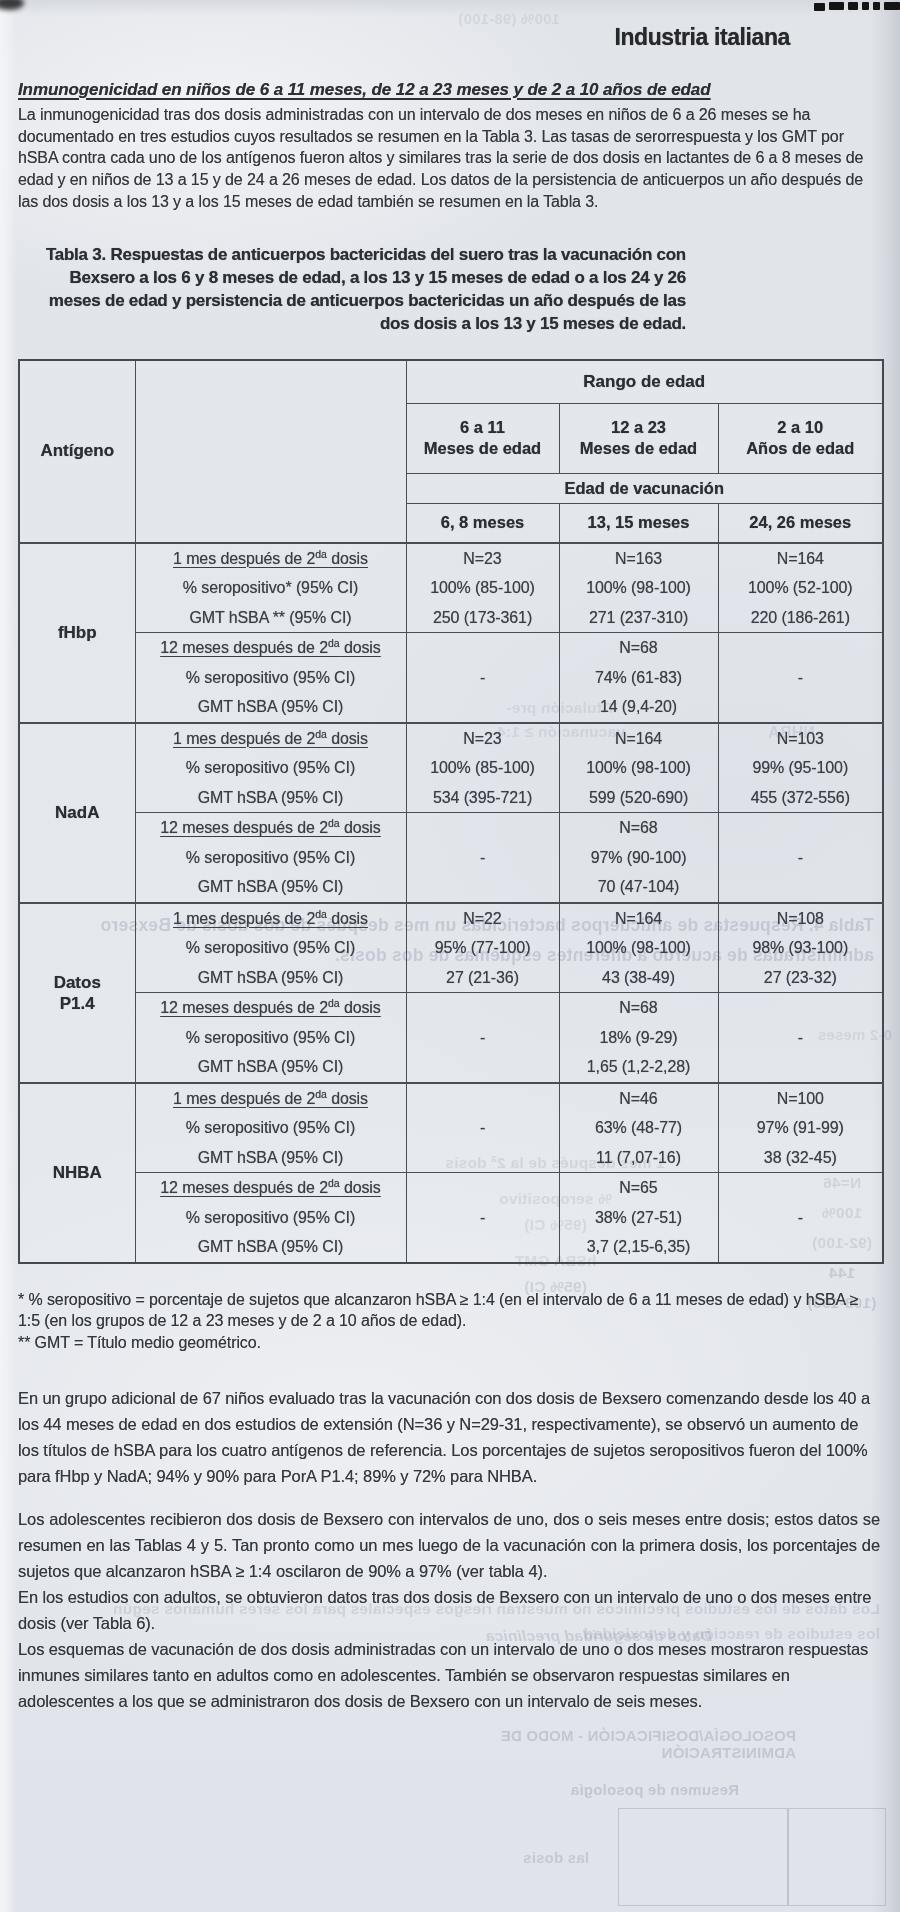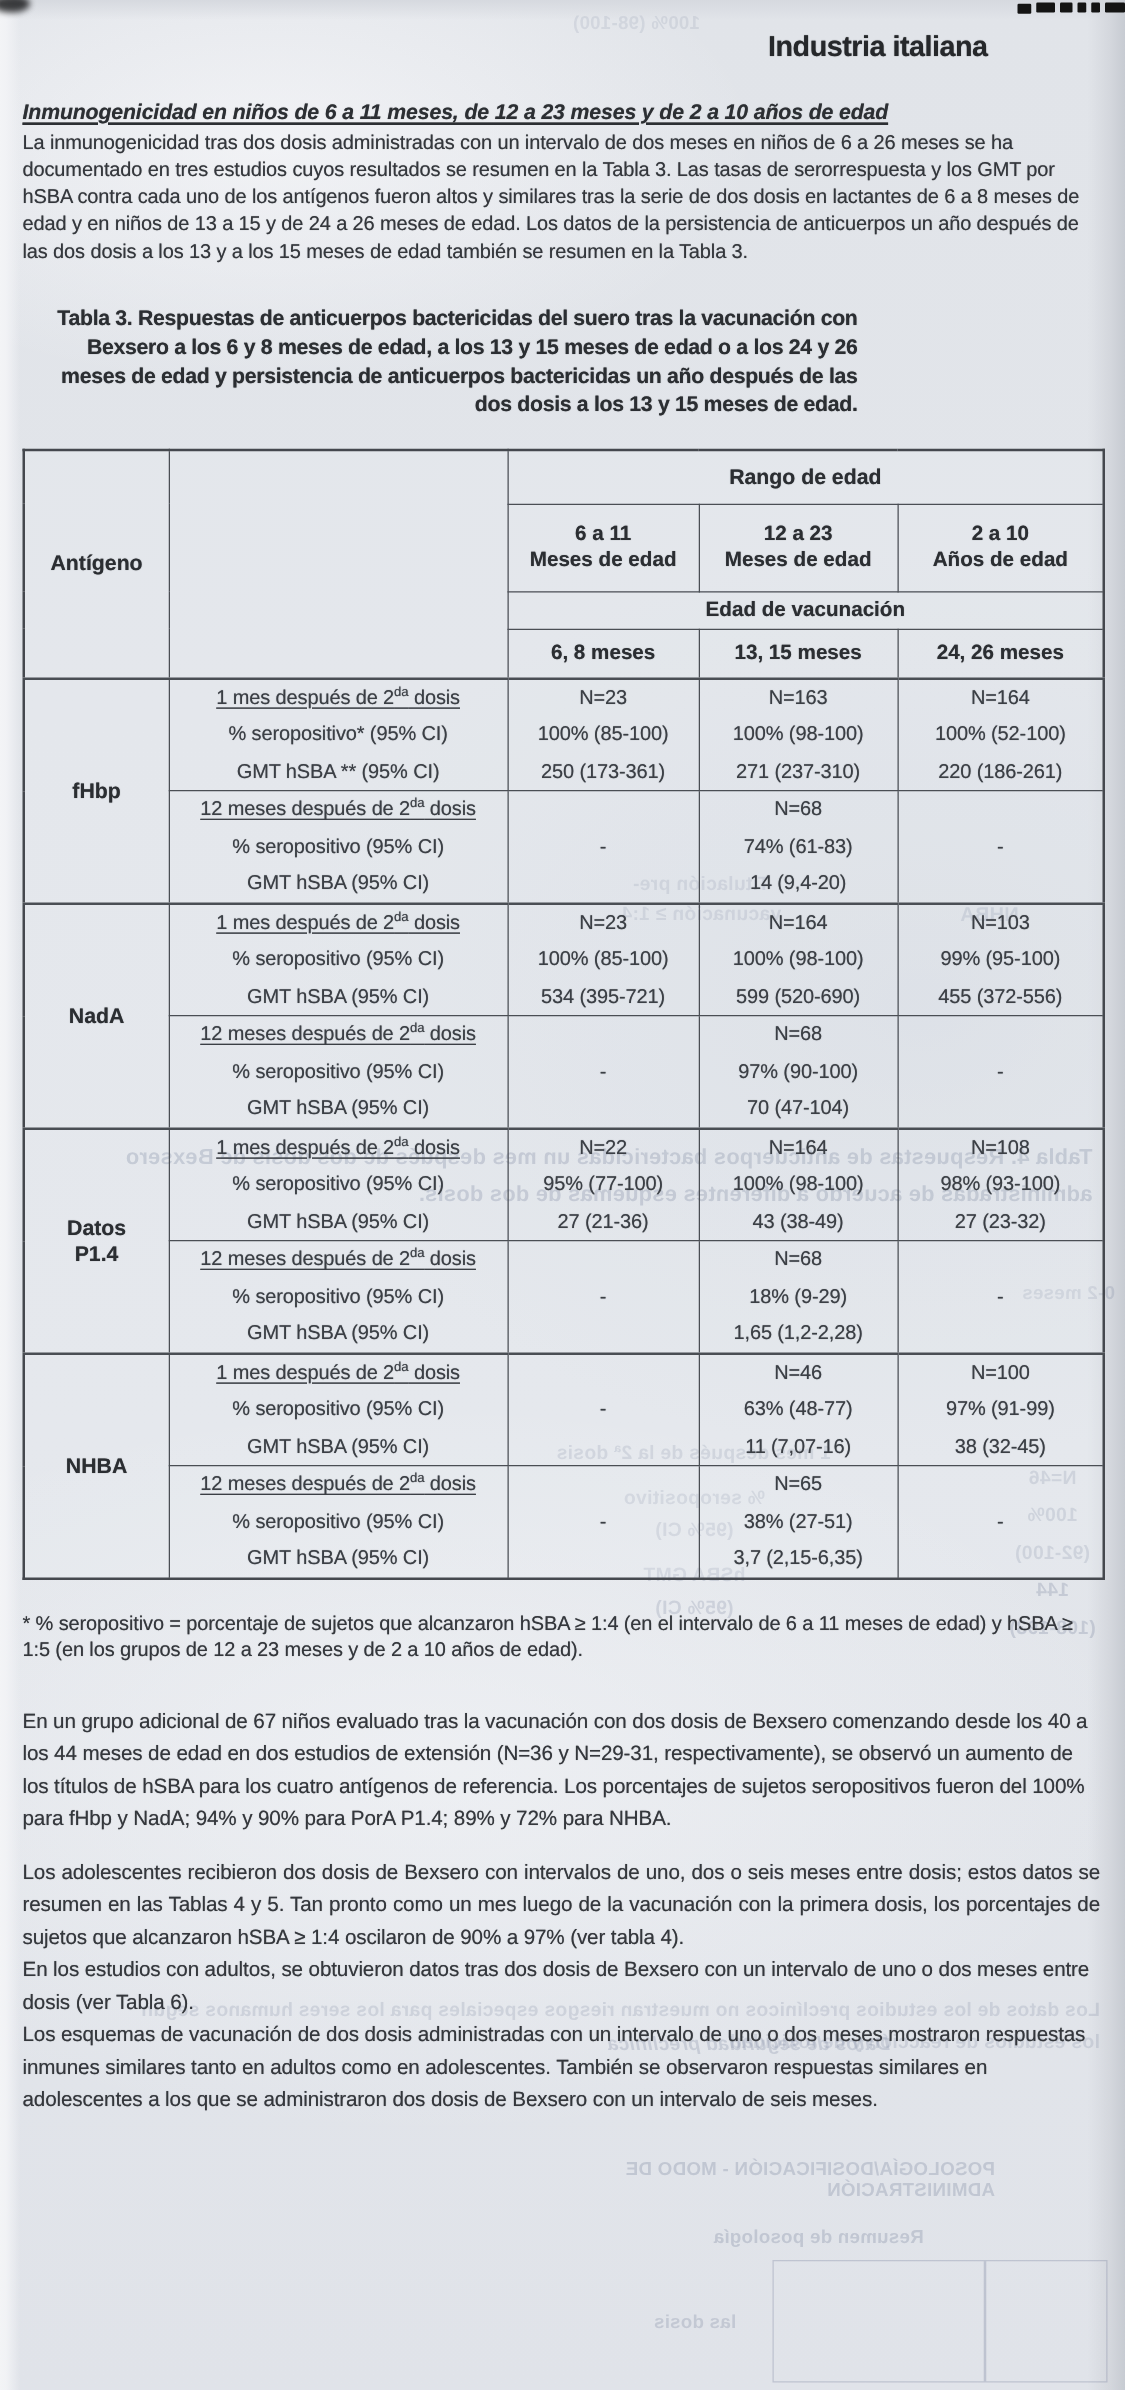--- a/index.html
+++ b/index.html
@@ -348,20 +348,21 @@
               <div>&nbsp;</div>
               <div>-</div>
               <div>&nbsp;</div>
             </td>
           </tr>
         </tbody>
     </table>
 
     <div class="fn">
       <div>* % seropositivo = porcentaje de sujetos que alcanzaron hSBA ≥ 1:4 (en el intervalo de 6 a 11 meses de edad)  y hSBA ≥ 1:5 (en los grupos de 12 a 23 meses y de 2 a 10 años de edad).</div>
+      <div>** GMT = Título medio geométrico.</div>
     </div>
 
     <div class="para-lg mt-p2">En un grupo adicional de 67 niños evaluado tras la vacunación con dos dosis de Bexsero comenzando desde los 40 a los 44 meses de edad en dos estudios de extensión (N=36 y N=29-31, respectivamente), se observó un aumento de los títulos de hSBA para los cuatro antígenos de referencia. Los porcentajes de sujetos seropositivos fueron del 100% para fHbp y NadA; 94% y 90% para PorA P1.4; 89% y 72% para NHBA.</div>
 
     <div class="para-lg just mt-p3">Los adolescentes recibieron dos dosis de Bexsero con intervalos de uno, dos o seis meses entre dosis; estos datos se resumen en las Tablas 4 y 5. Tan pronto como un mes luego de la vacunación con la primera dosis, los porcentajes de sujetos que alcanzaron hSBA ≥ 1:4 oscilaron de 90% a 97% (ver tabla 4).</div>
     <div class="para-lg">En los estudios con adultos, se obtuvieron datos tras dos dosis de Bexsero con un intervalo de uno o dos meses entre dosis (ver Tabla 6).</div>
     <div class="para-lg">Los esquemas de vacunación de dos dosis administradas con un intervalo de uno o dos meses mostraron respuestas inmunes similares tanto en adultos como en adolescentes. También se observaron respuestas similares en adolescentes a los que se administraron dos dosis de Bexsero con un intervalo de seis meses.</div>
 
   </div>
 </div>

